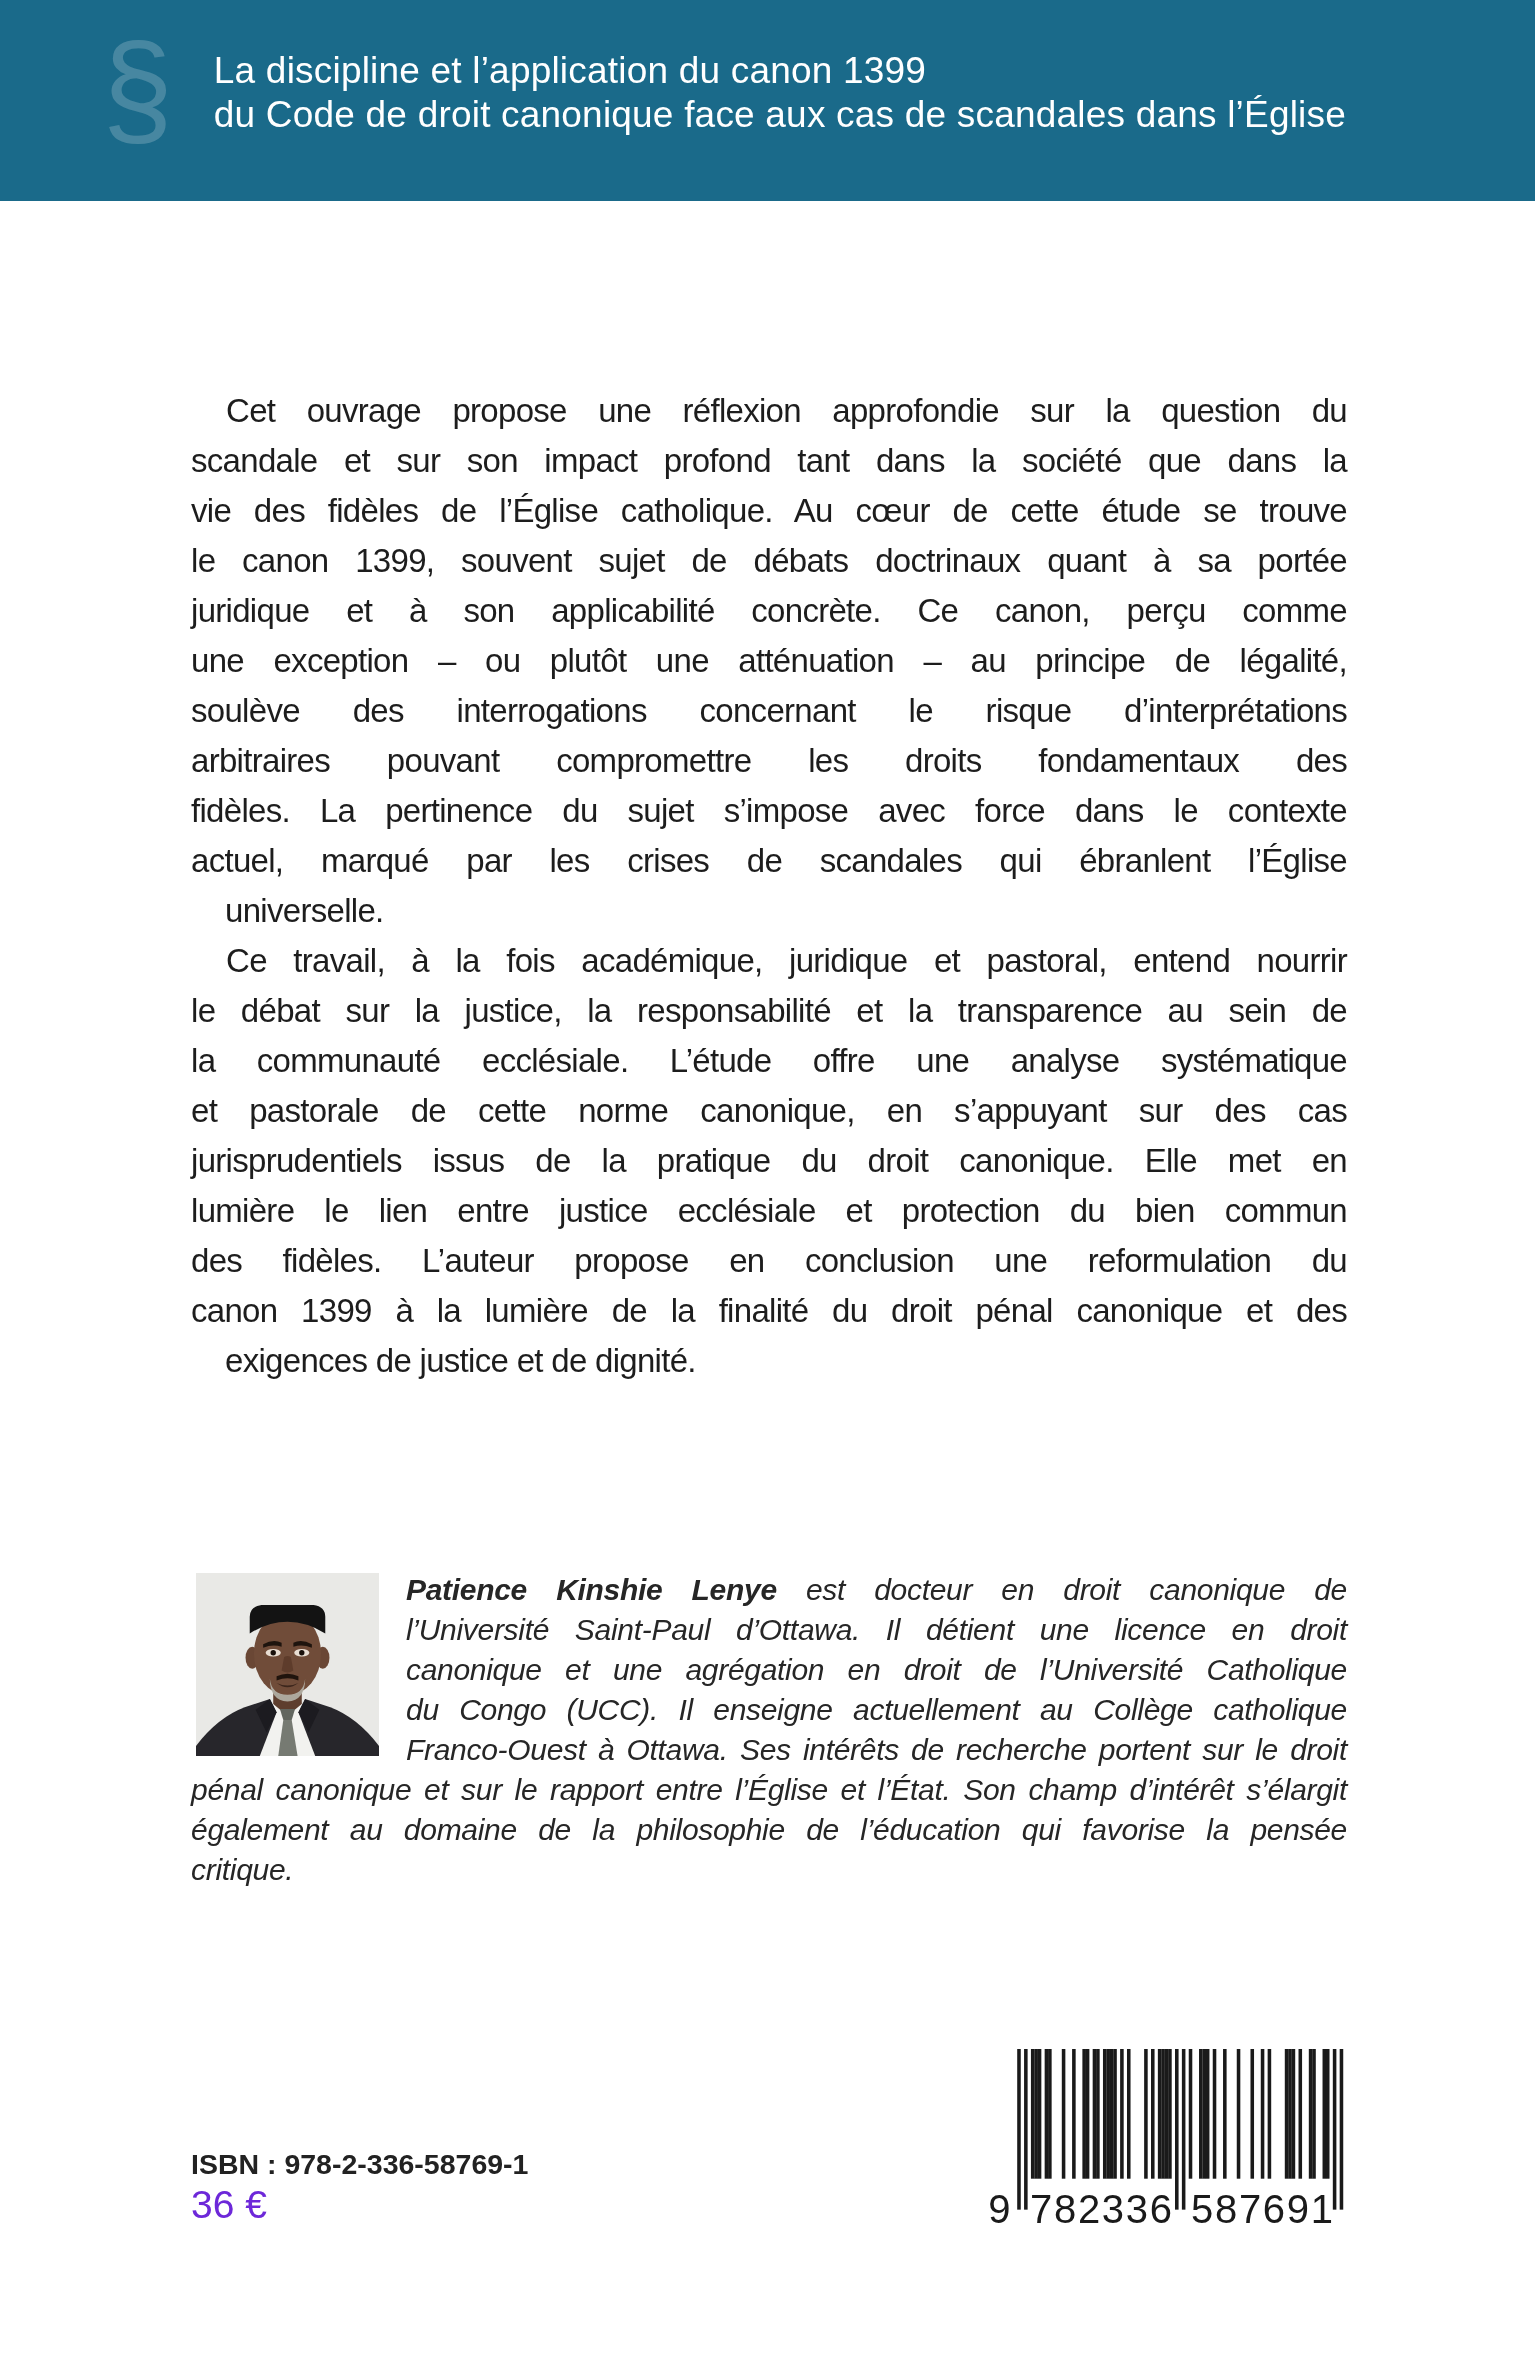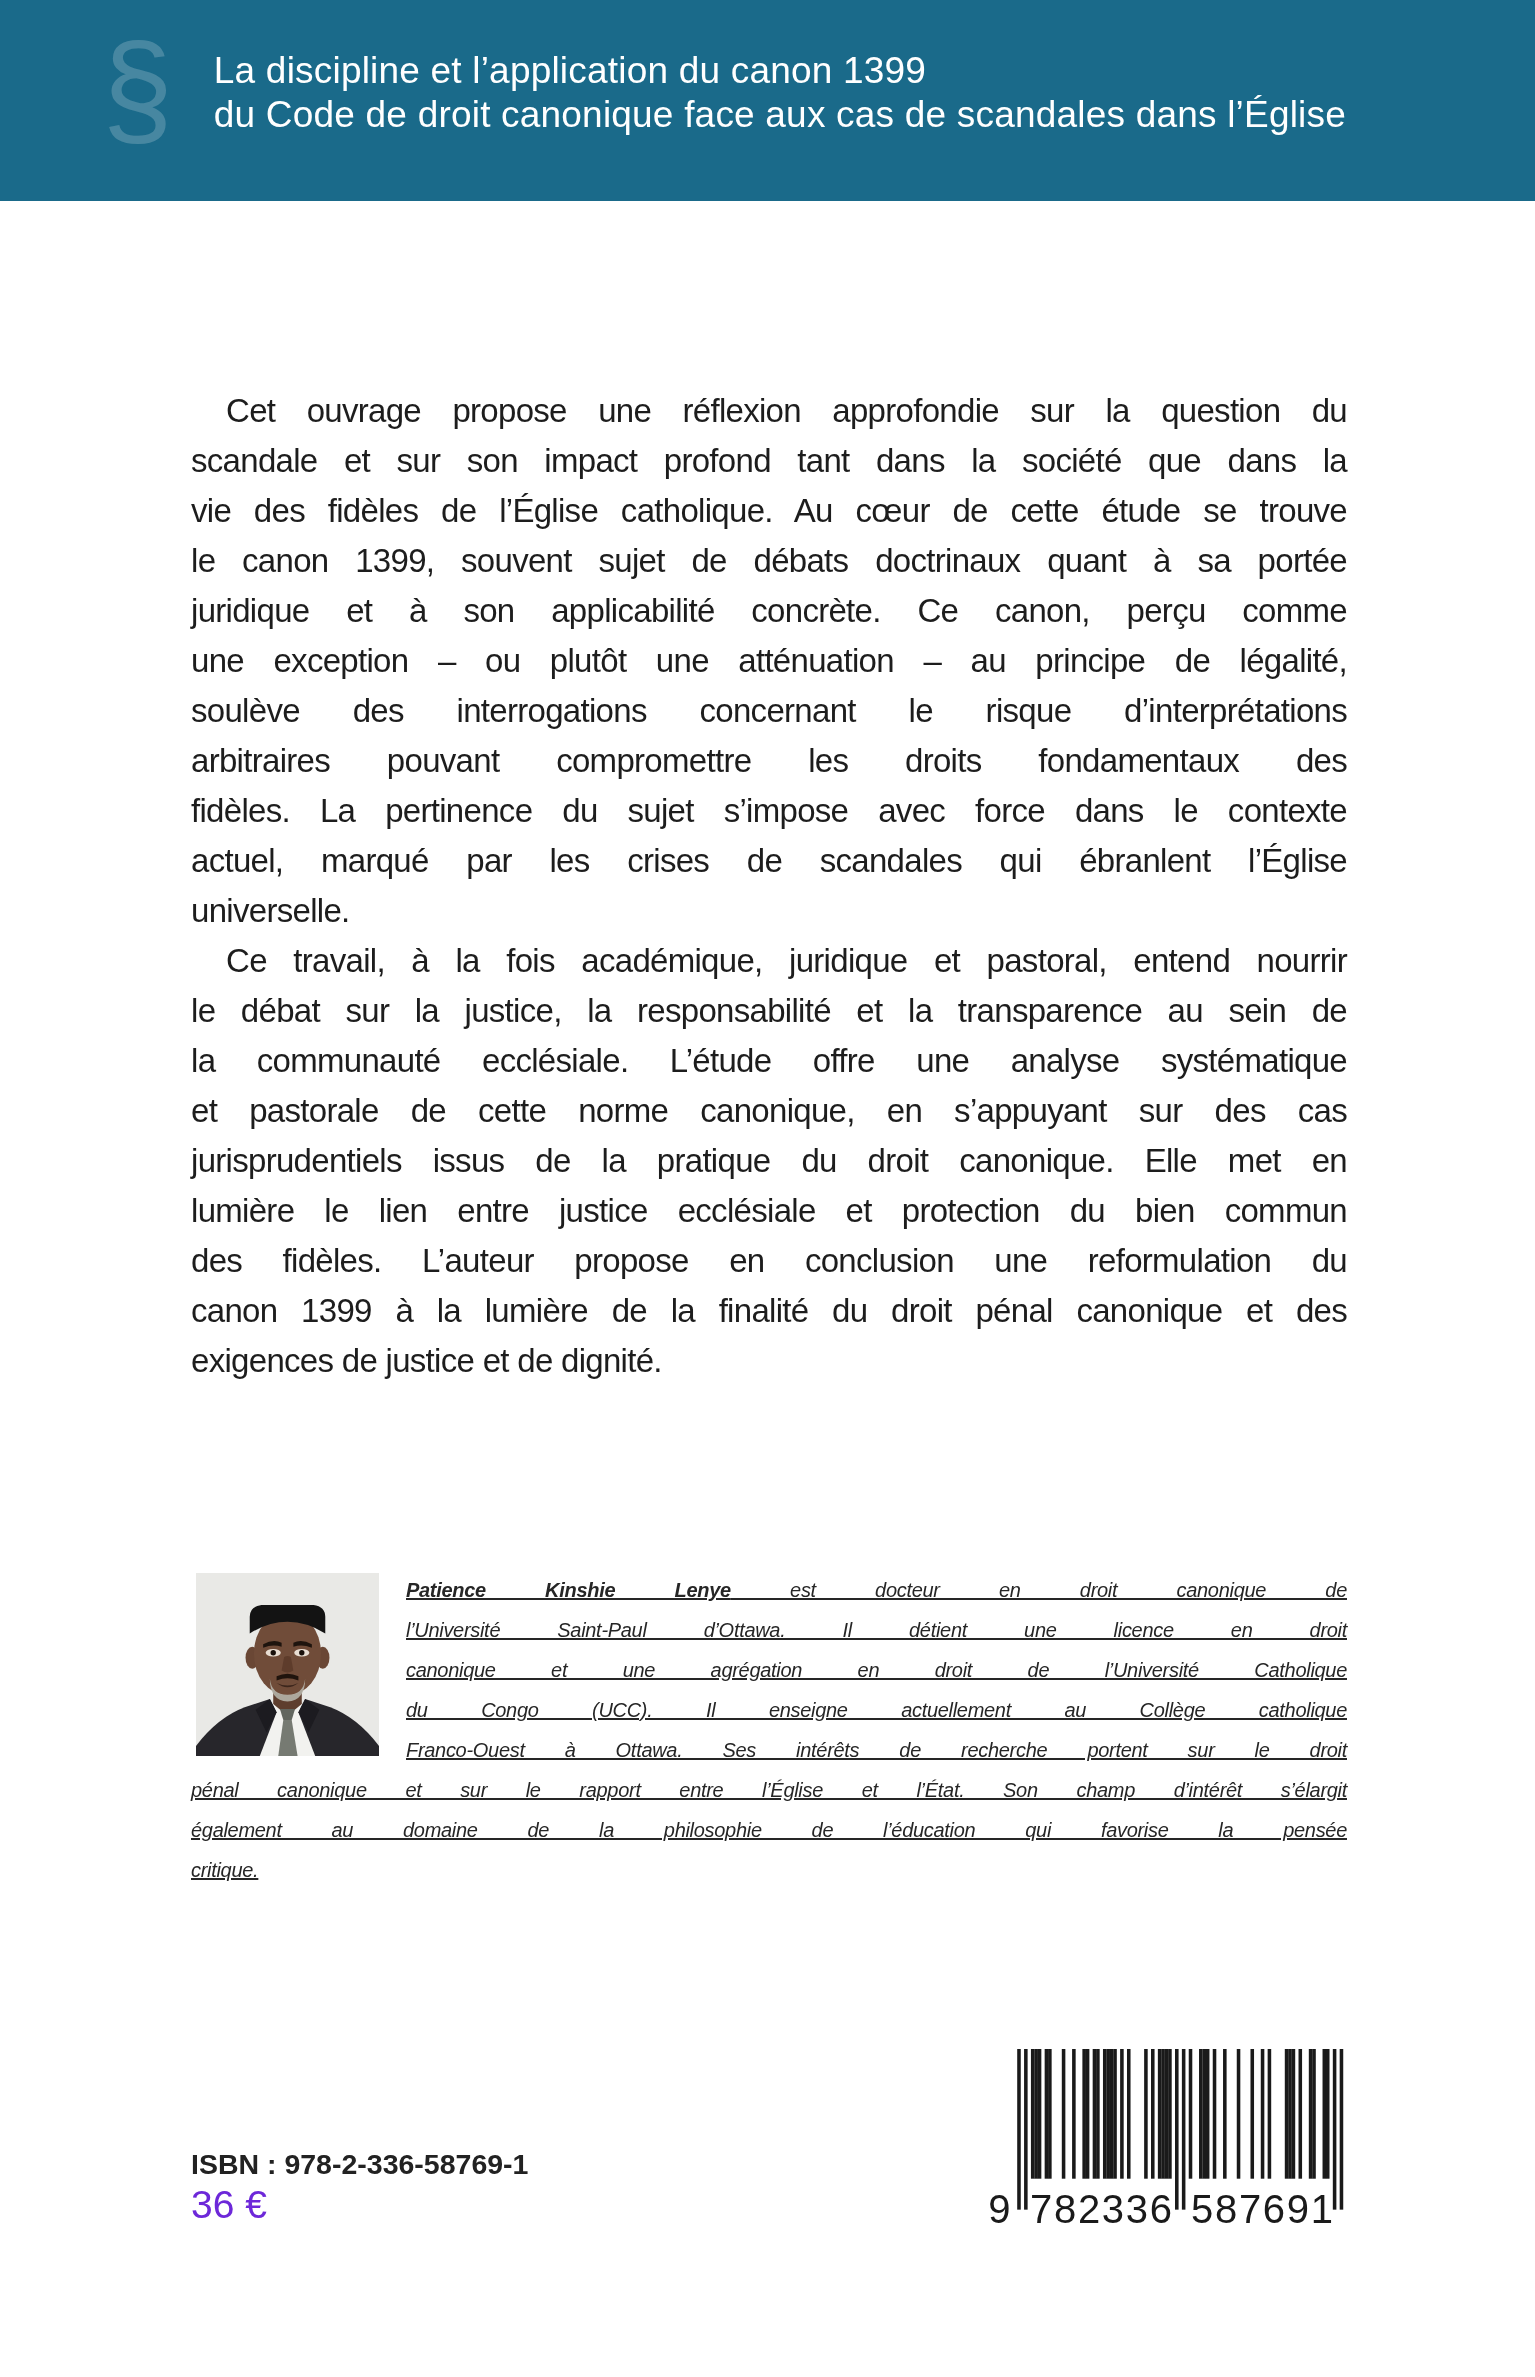--- a/index.html
+++ b/index.html
@@ -11,27 +11,27 @@
   .section-symbol{position:absolute;left:102px;top:22px;font-size:128px;line-height:134px;
         font-weight:300;color:rgba(255,255,255,0.20);}
   .titles{position:absolute;right:189px;top:49px;text-align:left;color:#ffffff;
         font-size:37px;line-height:44px;font-weight:300;letter-spacing:0.2px;white-space:nowrap;}
 
   
   .synopsis{position:absolute;left:191px;top:386px;width:1156px;color:#1d1d1d;}
   .bline{font-size:33px;line-height:50px;font-weight:300;letter-spacing:-0.7px;
         text-align:justify;text-align-last:justify;}
   .bline.indent{text-indent:35px;}
-  .bline.last{text-align-last:left;}
+  .bline.last{text-align-last:left;margin-left:34px;}
 
   
   .bio{position:absolute;left:191px;top:1570px;width:1156px;color:#262626;font-style:italic;}
   .photo{float:left;width:183px;height:183px;margin:3.4px 27px 8.4px 5px;display:block;}
-  .bio-line{font-size:20px;line-height:40px;letter-spacing:-0.3px;font-weight:400;
-        text-align:justify;text-align-last:justify;text-decoration:underline;}
+  .bio-line{font-size:30px;line-height:40px;letter-spacing:-0.3px;font-weight:400;
+        text-align:justify;text-align-last:justify;}
   .bio-line.last{text-align-last:left;}
   .bio-name{font-weight:700;font-style:italic;}
 
   
   .isbn{position:absolute;left:191px;top:2148px;font-size:28.5px;font-weight:700;
         letter-spacing:0;color:#222;}
   .price{position:absolute;left:191px;top:2183px;font-size:39px;font-weight:300;color:#6d28d9;}
 
   .barcode{position:absolute;left:990px;top:2049px;width:364px;height:188px;}
   .barcode svg{position:absolute;left:0;top:0;}

